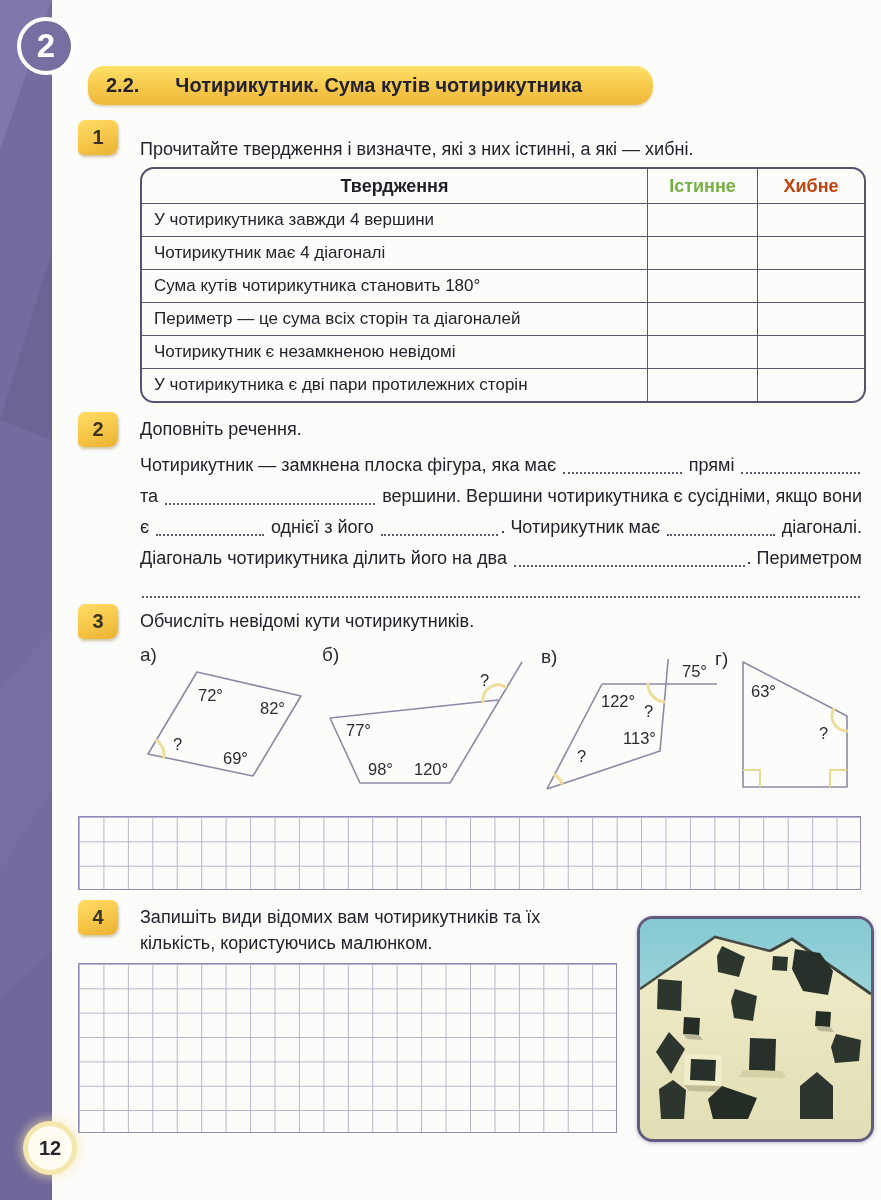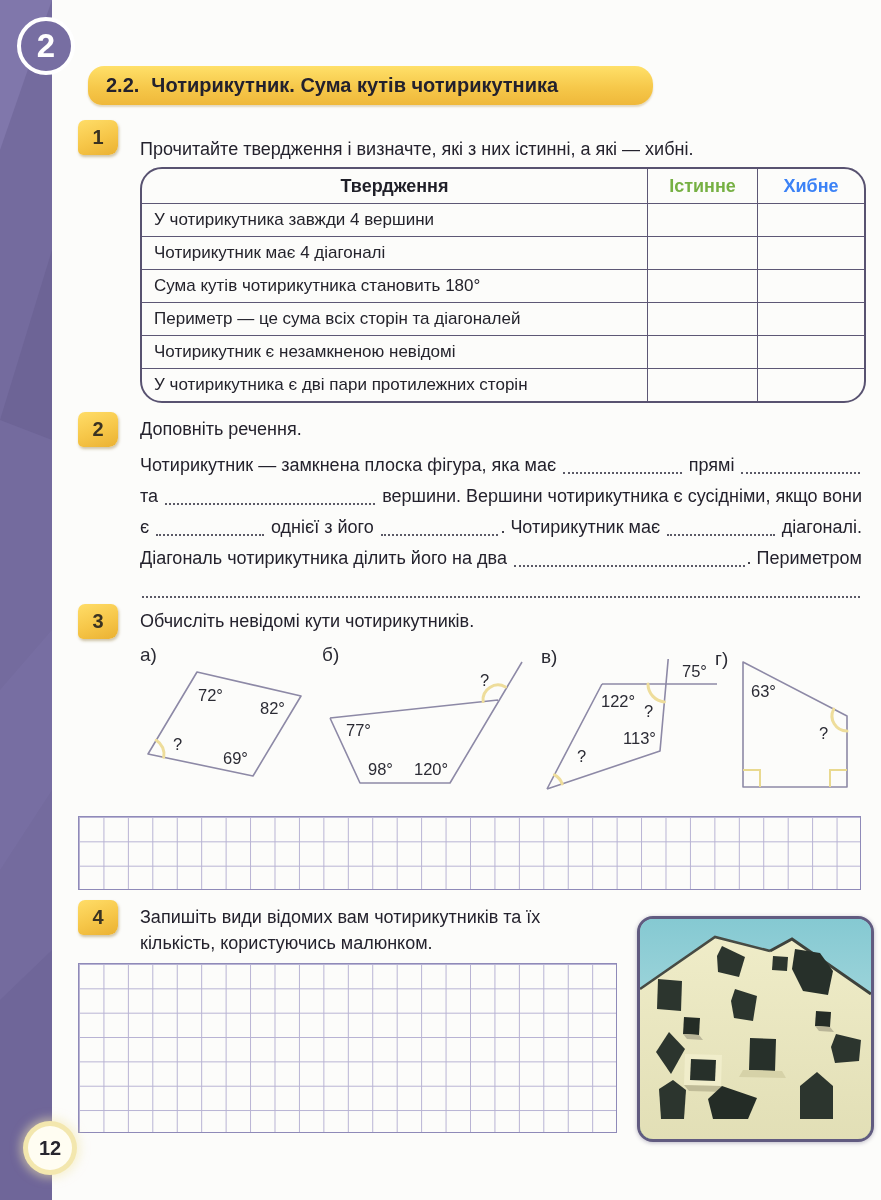--- a/index.html
+++ b/index.html
@@ -11,39 +11,39 @@
   .chapter-badge{position:absolute;left:17px;top:17px;width:58px;height:58px;border-radius:50%;
     background:#776ea2;border:4px solid #ffffff;box-sizing:border-box;display:flex;align-items:center;justify-content:center;
     color:#ffffff;font-size:33px;font-weight:bold;}
   .page-badge{position:absolute;left:28px;top:1126px;width:44px;height:44px;border-radius:50%;
     background:#fffdf2;box-shadow:0 0 0 5px #f3e7ae,0 0 10px 8px rgba(243,231,174,.55);
     display:flex;align-items:center;justify-content:center;font-size:20px;font-weight:bold;color:#26252e;}
 
   
   .section-header{position:absolute;left:88px;top:66px;width:565px;height:39px;border-radius:16px 18px 18px 14px;
     background:linear-gradient(180deg,#ffe069 0%,#f6c84a 55%,#efb83a 100%);
-    box-shadow:0 2px 2px rgba(150,110,20,.25);display:flex;align-items:center;padding:0 18px;box-sizing:border-box;}
+    box-shadow:0 2px 2px rgba(150,110,20,.25);display:flex;align-items:center;padding:0 18px;box-sizing:border-box;gap:24px;}
   .sec-num{font-size:20px;font-weight:bold;color:#23212d;margin-right:12px;}
   .sec-title{font-size:20px;font-weight:bold;color:#23212d;}
 
   
   .task-tab{position:absolute;left:78px;width:40px;height:35px;border-radius:7px 7px 9px 5px;
     background:linear-gradient(160deg,#ffdd68 0%,#f6c648 55%,#eab132 100%);
     box-shadow:1px 2px 3px rgba(120,90,10,.35);display:flex;align-items:center;justify-content:center;
     font-size:20px;font-weight:bold;color:#3a3322;}
   .task-text{position:absolute;left:140px;font-size:18px;color:#24222d;line-height:26px;}
 
   
   .statements{position:absolute;left:140px;top:167px;width:722px;border-collapse:separate;border-spacing:0;
-    border:2px solid #585270;border-radius:22px;overflow:hidden;background:transparent;table-layout:fixed;}
+    border:2px solid #585270;border-radius:14px;overflow:hidden;background:transparent;table-layout:fixed;}
   .statements th{height:34px;font-size:18px;font-weight:bold;text-align:center;color:#1f1f28;padding:0;}
   .statements td{height:33px;font-size:17px;color:#24232c;padding:0 0 0 12px;box-sizing:border-box;}
   .statements td.ans{padding:0;}
   .statements th.c2{color:#76b043;}
-  .statements th.c3{color:#3b82f6;}
+  .statements th.c3{color:#c2410c;}
   .statements col.cs{width:505px;} .statements col.ct{width:110px;} .statements col.cf{width:107px;}
   .statements th+th,.statements td+td{border-left:1.5px solid #5d5775;}
   .statements tbody td{border-top:1.5px solid #5d5775;}
 
   
   .fill-para{position:absolute;left:140px;top:448px;width:722px;}
   .fill-line{display:flex;height:31px;align-items:flex-end;}
   .ft{white-space:pre;font-size:18px;line-height:28px;color:#24222d;}
   .blank{flex:1 1 40px;border-bottom:2px dotted #5b5a66;height:10px;margin:0 2px 5px 2px;}
 

